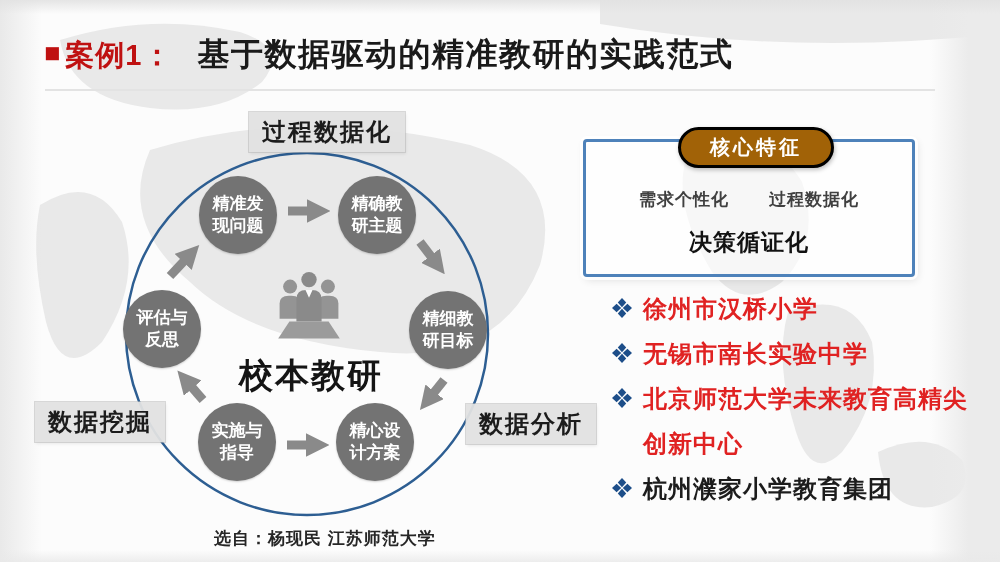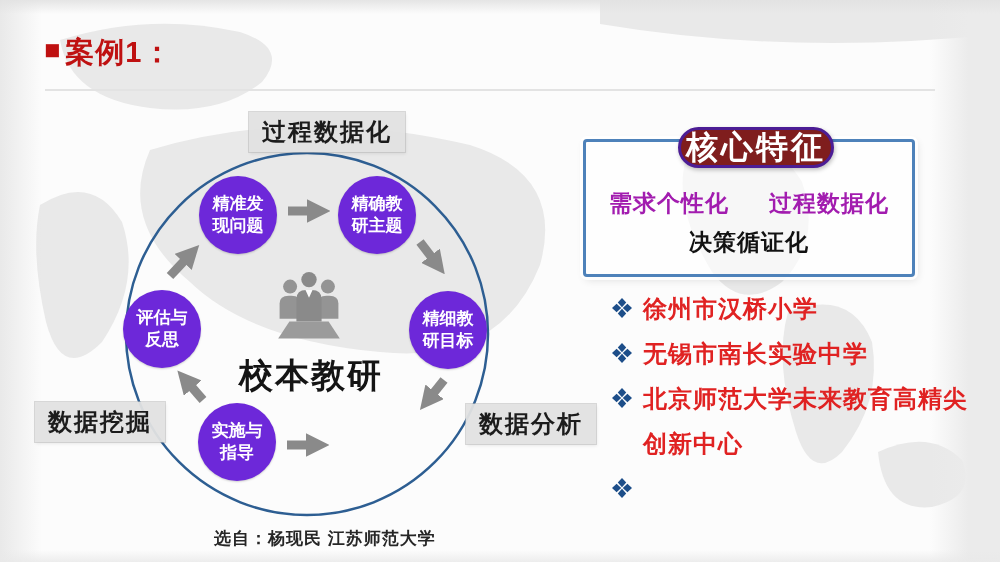--- a/index.html
+++ b/index.html
@@ -23,21 +23,21 @@
   .title-row{position:absolute;left:44px;top:33px;z-index:5;display:flex;align-items:baseline;white-space:nowrap;}
   .title-marker{color:#bf1111;font-size:27px;font-weight:800;margin-right:5px;transform:translateY(-3px);}
   .title-case{color:#bf1111;font-size:29px;font-weight:800;letter-spacing:1px;margin-right:25px;}
   .title-text{color:#1a1a1a;font-size:32px;font-weight:800;letter-spacing:1.5px;}
   .title-divider{position:absolute;left:45px;top:89px;width:890px;height:2px;background:#e3e3e3;z-index:2;}
 
   
   .diagram-svg{position:absolute;left:0;top:0;z-index:2;}
   .node{
     position:absolute;width:78px;height:78px;border-radius:50%;
-    background:#6d28d9;color:#ffffff;z-index:3;
+    background:#737373;color:#ffffff;z-index:3;
     display:flex;align-items:center;justify-content:center;text-align:center;
     font-size:17px;font-weight:700;line-height:1.3;white-space:pre-line;
     box-shadow:0 1px 2px rgba(0,0,0,.18);
   }
   .n0{left:199px;top:176px;}
   .n1{left:338px;top:176px;}
   .n2{left:409px;top:291px;}
   .n3{left:336px;top:403px;}
   .n4{left:198px;top:403px;}
   .n5{left:123px;top:290px;}
@@ -61,29 +61,29 @@
 
   
   .panel-box{
     position:absolute;left:583px;top:139px;width:332px;height:138px;z-index:3;
     background:rgba(255,255,255,.62);
     border:3px solid #4e82ba;border-radius:4px;box-sizing:border-box;
     box-shadow:0 0 0 3px rgba(255,255,255,.9),2px 3px 8px rgba(0,0,0,.12);
   }
   .pill{
     position:absolute;left:678px;top:127px;width:156px;height:41px;z-index:4;
-    background:#7f1d1d;border:3px solid #4c1d95;border-radius:24px;box-sizing:border-box;
+    background:#a16207;border:3px solid #000000;border-radius:24px;box-sizing:border-box;
     display:flex;align-items:center;justify-content:center;
-    color:#ffffff;font-size:32px;font-weight:800;letter-spacing:3px;
+    color:#ffffff;font-size:20px;font-weight:800;letter-spacing:3px;
     box-shadow:1px 2px 4px rgba(0,0,0,.25);
   }
   .feature-row{
     position:absolute;left:583px;top:188px;width:332px;z-index:4;
     display:flex;justify-content:center;gap:40px;
-    font-size:23px;font-weight:800;color:#a21caf;letter-spacing:1px;
+    font-size:17px;font-weight:800;color:#404040;letter-spacing:1px;
   }
   .feature-row2{
     position:absolute;left:583px;top:227px;width:332px;z-index:4;text-align:center;
     font-size:23px;font-weight:800;color:#121212;letter-spacing:1px;
   }
 
   
   .cases{position:absolute;left:612px;top:286px;width:360px;z-index:3;list-style:none;margin:0;padding:0;}
   .case-item{display:flex;align-items:flex-start;}
   .case-bullet{flex:0 0 20px;margin-right:11px;margin-top:12px;}
@@ -108,20 +108,21 @@
     </g>
   </svg>
   <div class="edge edge-left"></div>
   <div class="edge edge-right"></div>
   <div class="edge edge-top"></div>
   <div class="edge edge-bottom"></div>
 
   <div class="title-row">
     <span class="title-marker">■</span>
     <span class="title-case">案例1：</span>
+    <span class="title-text">基于数据驱动的精准教研的实践范式</span>
   </div>
   <div class="title-divider"></div>
 
   <svg class="diagram-svg" width="1000" height="562" viewBox="0 0 1000 562">
     <defs>
       <marker id="ah" viewBox="0 0 4 4" markerWidth="2.6" markerHeight="2.6" refX="0.7" refY="2" orient="auto" markerUnits="strokeWidth">
         <path d="M0,0 L4,2 L0,4 Z" fill="#8a8a8a"></path>
       </marker>
     </defs>
     <circle cx="307" cy="334" r="181" fill="none" stroke="#2d5e92" stroke-width="2.5"></circle>
@@ -134,20 +135,22 @@
       <line x1="203" y1="400" x2="190" y2="385" marker-end="url(#ah)"></line>
     </g>
   </svg>
 
   <div class="node n0">精准发
 现问题</div>
   <div class="node n1">精确教
 研主题</div>
   <div class="node n2">精细教
 研目标</div>
+  <div class="node n3">精心设
+计方案</div>
   <div class="node n4">实施与
 指导</div>
   <div class="node n5">评估与
 反思</div>
 
   <svg class="people-icon" width="70" height="76" viewBox="0 0 100 108">
     <g fill="#949494">
       <circle cx="23" cy="32" r="10"></circle>
       <path d="M8,78 L8,56 Q8,45 21,45 L25,45 Q38,45 38,56 L38,78 Z"></path>
       <circle cx="77" cy="32" r="10"></circle>
@@ -213,16 +216,17 @@
     </li>
     <li class="case-item">
       <svg class="case-bullet" width="20" height="20" viewBox="0 0 20 20">
         <g fill="#1d4e89">
           <polygon points="10,0 14.2,4.6 10,9.2 5.8,4.6"></polygon>
           <polygon points="10,10.8 14.2,15.4 10,20 5.8,15.4"></polygon>
           <polygon points="0,10 4.6,5.8 9.2,10 4.6,14.2"></polygon>
           <polygon points="10.8,10 15.4,5.8 20,10 15.4,14.2"></polygon>
         </g>
       </svg>
+      <span class="case-text case-dark">杭州濮家小学教育集团</span>
     </li>
   </ul>
 
 </div>
 
 </body></html>

